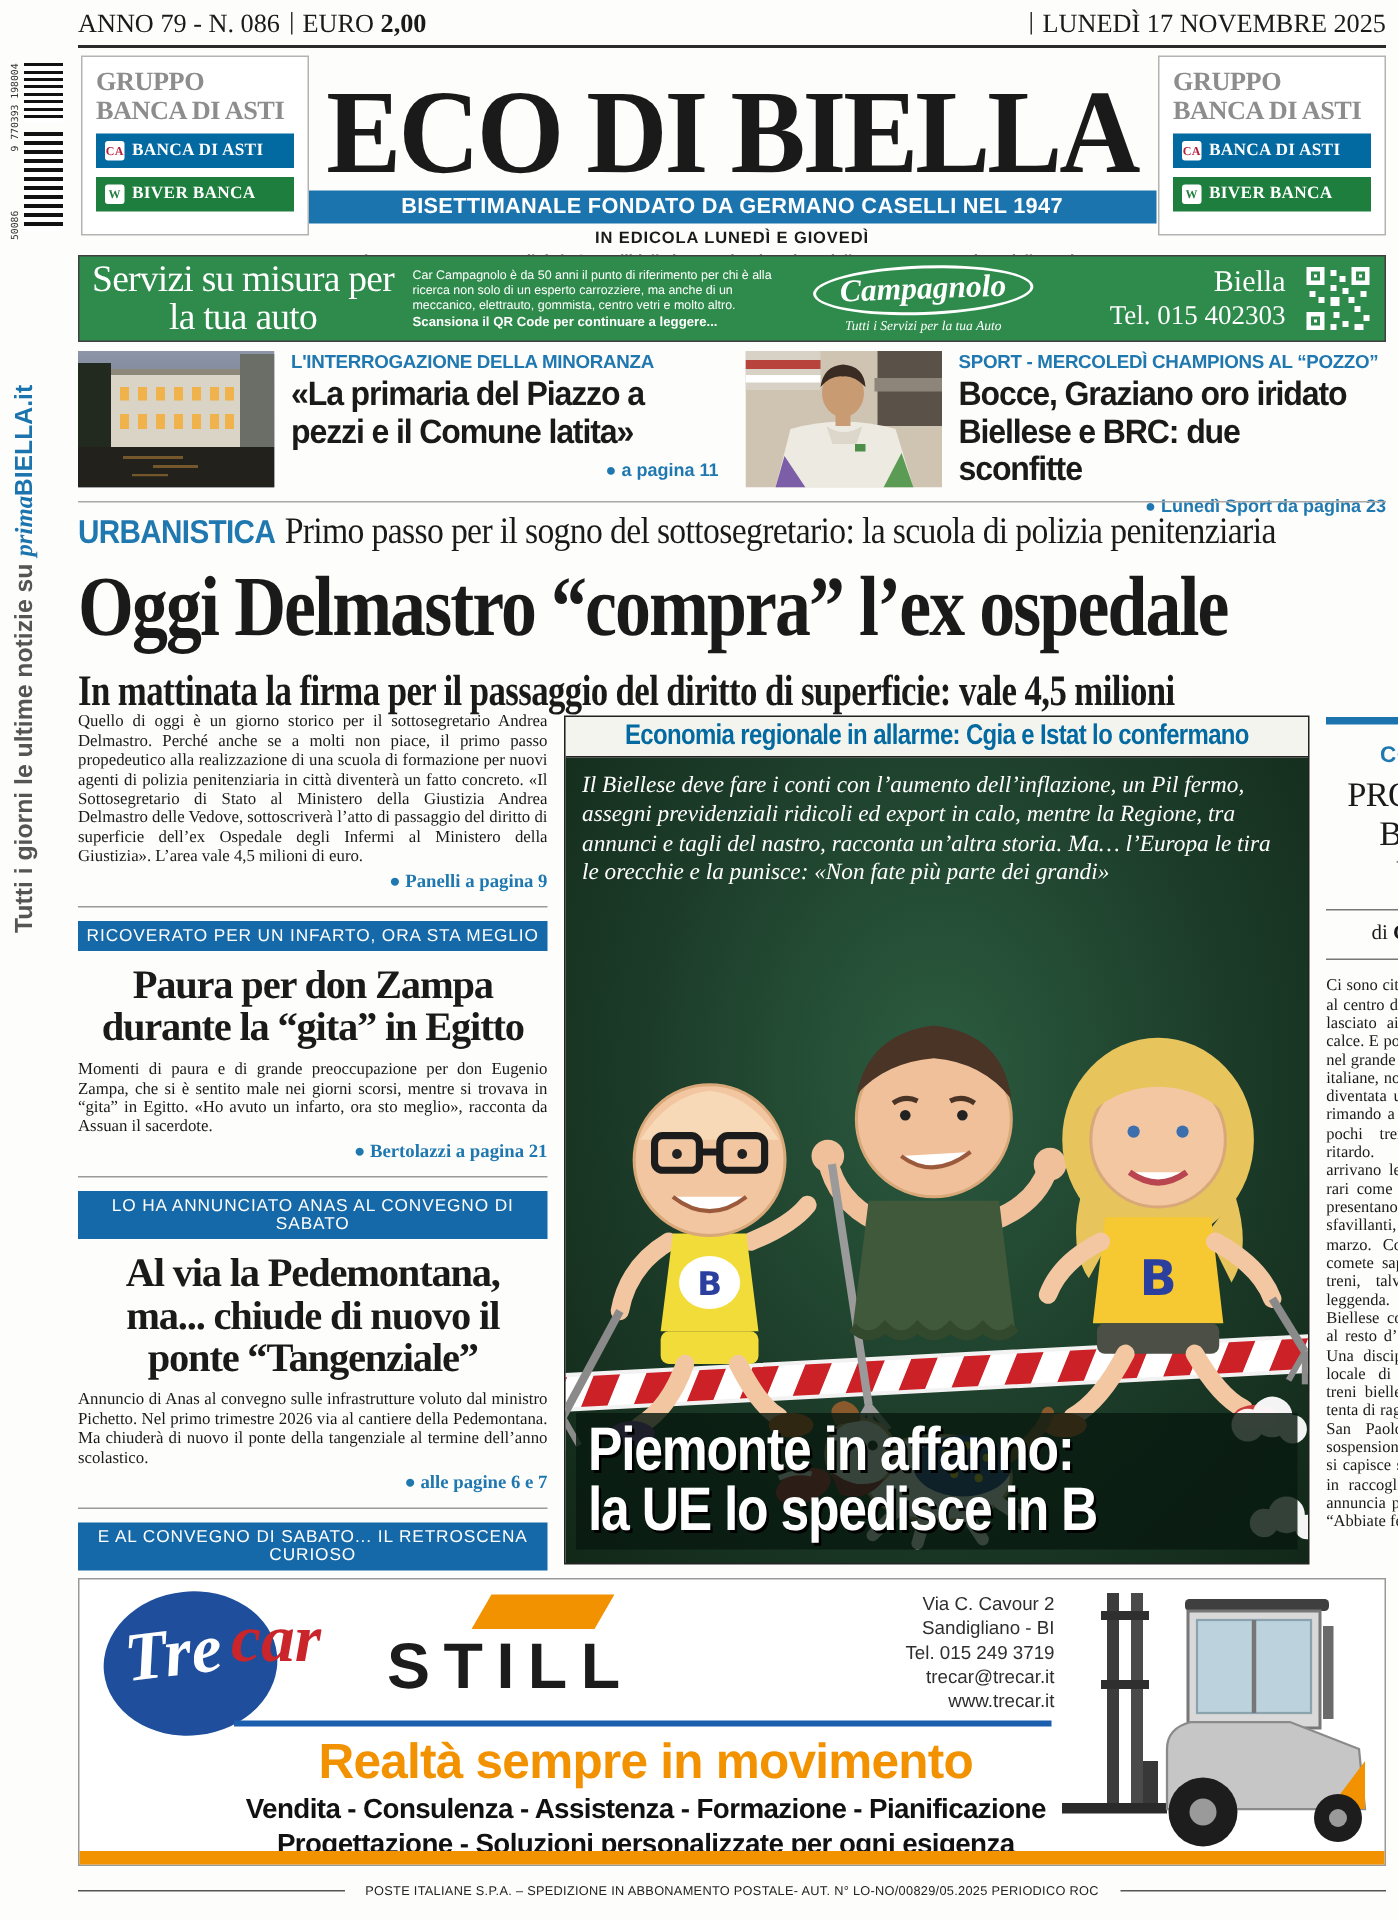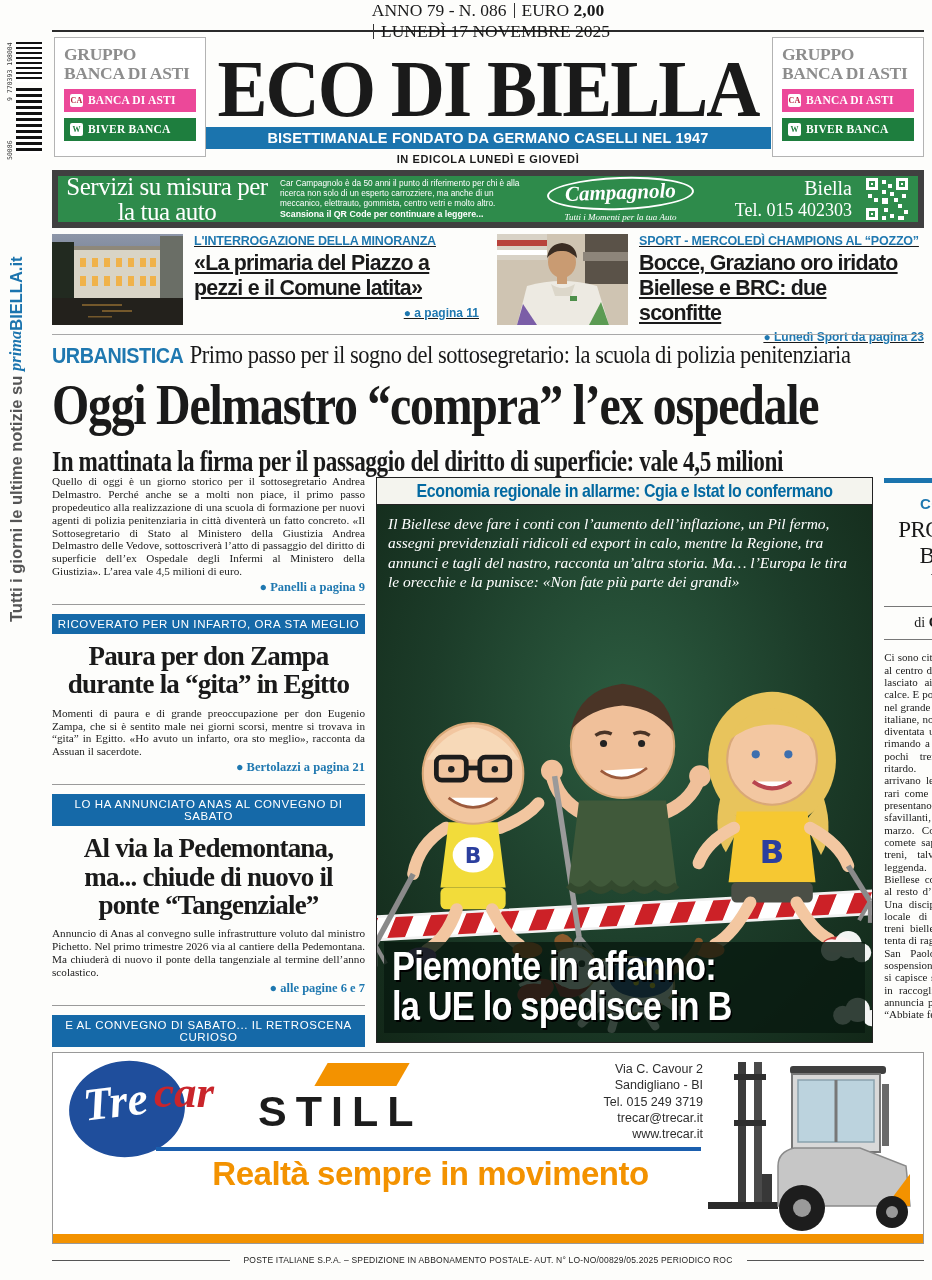--- a/index.html
+++ b/index.html
@@ -1,67 +1,67 @@
 <!DOCTYPE html>
 <html lang="it"><head>
 <meta charset="utf-8">
 <style>
   html,body{margin:0;padding:0;background:#e8e8e6;}
   .page{position:relative;width:932px;height:1280px;background:#fdfdfb;font-family:"Liberation Serif",serif;color:#1a1a1a;overflow:hidden;margin:0 auto;}
 
   
-  .topbar{position:absolute;left:52px;right:8px;top:0;height:30px;border-bottom:2px solid #2b2b2b;display:flex;justify-content:space-between;align-items:center;font-size:17.5px;flex-direction:column;}
+  .topbar{position:absolute;left:52px;right:8px;top:0;height:30px;border-bottom:2px solid #2b2b2b;display:flex;justify-content:space-between;align-items:center;font-size:17.5px;}
   .tb-left b{font-weight:bold;}
   .tb-sep{display:inline-block;margin:0 7px;border-left:1.5px solid #333;height:15px;vertical-align:-2px;}
   .tb-right{display:flex;align-items:center;}
 
   
   .masthead{position:absolute;top:34px;left:52px;right:8px;height:132px;}
   .barcode{position:absolute;left:-46px;top:8px;width:40px;height:118px;display:flex;gap:2px;}
   .bc-nums{writing-mode:vertical-rl;transform:rotate(180deg);font-family:"DejaVu Sans Mono",monospace;font-size:6.5px;color:#333;display:flex;justify-content:space-between;}
   .bc-bars{width:26px;display:flex;flex-direction:column;gap:6px;}
   .bc-seg1{height:40px;background:repeating-linear-gradient(to bottom,#111 0 2px,#fff 2px 5px);}
   .bc-seg2{height:66px;background:repeating-linear-gradient(to bottom,#111 0 3px,#fff 3px 6px);}
   .bankbox{position:absolute;top:3px;width:152px;height:120px;border:1px solid #b3b3b3;background:#fff;padding:7px 9px;box-sizing:border-box;}
   .bankbox.left{left:2px;}
   .bankbox.right{right:0;}
   .bank-group{font-weight:bold;font-size:17.5px;color:#8d8d8d;line-height:1.08;letter-spacing:-0.3px;}
   .badge{margin-top:6px;height:23px;display:flex;align-items:center;gap:5px;padding:0 6px;color:#fff;font-weight:bold;font-size:11.5px;letter-spacing:0.2px;}
-  .badge.red{background:#ec4899;}
+  .badge.red{background:#0369a1;}
   .badge.green{background:#1e7e3e;}
   .bicon{width:13px;height:13px;background:#fff;border-radius:2px;flex:none;display:flex;align-items:center;justify-content:center;font-size:8px;font-weight:bold;}
   .badge.red .bicon{color:#b51f3b;}
   .badge.green .bicon{color:#1e7e3e;}
   .mh-center{margin:16px auto;width:565px;text-align:center;}
   .mh-title{font-size:75px;font-weight:bold;letter-spacing:-2px;line-height:0.98;white-space:nowrap;transform:scaleY(1.06);transform-origin:top center;}
   .mh-band{margin-top:3px;background:#1b74ae;color:#fff;font-family:"Liberation Sans",sans-serif;font-weight:bold;font-size:14.5px;padding:3px 0;letter-spacing:0.2px;}
   .mh-edition{margin-top:4px;font-family:"Liberation Sans",sans-serif;font-weight:bold;font-size:11px;letter-spacing:0.6px;}
   .mh-contacts{margin-top:3px;font-family:"Liberation Sans",sans-serif;font-weight:bold;font-size:10.5px;letter-spacing:-0.1px;}
   .red-dot{color:#c22533;font-size:9px;vertical-align:1px;margin:0 4px;}
 
   
   .side-rail{position:absolute;left:6px;top:162px;height:460px;writing-mode:vertical-rl;transform:rotate(180deg);font-family:"Liberation Sans",sans-serif;font-weight:bold;font-size:16.5px;color:#555;white-space:nowrap;}
   .rail-script{font-family:"Liberation Serif",serif;font-style:italic;color:#1b74ae;margin:0 3px;}
   .rail-bold{color:#1b74ae;}
 
   
-  .green-ad{position:absolute;top:170px;left:52px;right:8px;height:58px;background:#2e8b4b;border:6px solid #404040;box-sizing:border-box;color:#fff;display:flex;align-items:center;}
+  .green-ad{position:absolute;top:170px;left:52px;right:8px;height:58px;background:#2e8b4b;border:1px solid #404040;box-sizing:border-box;color:#fff;display:flex;align-items:center;}
   .ga-headline{width:218px;text-align:center;font-size:25px;line-height:1.02;letter-spacing:-0.5px;}
   .ga-body{width:240px;font-family:"Liberation Sans",sans-serif;font-size:8.3px;line-height:1.2;margin-left:4px;}
   .ga-body-bold{display:block;font-weight:bold;font-size:8.8px;}
   .ga-logo{width:185px;text-align:center;margin-left:8px;}
   .ga-oval{display:inline-block;border:2px solid #fff;border-radius:50%;padding:1px 16px 3px;font-style:italic;font-weight:bold;font-size:21px;transform:rotate(-2deg);}
   .ga-tagline{font-style:italic;font-size:9px;margin-top:2px;}
   .ga-city{margin-left:auto;text-align:right;padding-right:8px;line-height:1.15;}
   .ga-city-name{font-size:20px;}
   .ga-city-tel{font-size:18px;}
   .ga-qr{width:46px;height:46px;margin:0 8px 0 4px;flex:none;}
 
   
-  .teasers{position:absolute;top:234px;left:52px;right:8px;height:95px;display:flex;gap:18px;text-decoration:underline;}
+  .teasers{position:absolute;top:234px;left:52px;right:8px;height:95px;display:flex;gap:18px;}
   .teaser{flex:1;display:flex;gap:11px;}
   .t-thumb{width:131px;height:91px;flex:none;}
   .t-text{flex:1;min-width:0;}
   .t-kicker{color:#1f78b0;font-family:"Liberation Sans",sans-serif;font-weight:bold;font-size:12.5px;letter-spacing:-0.2px;}
   .t-headline{font-family:"Liberation Sans",sans-serif;font-weight:bold;font-size:22.5px;line-height:1.1;letter-spacing:-0.8px;margin-top:3px;transform:scaleX(0.95);transform-origin:left top;}
   .t-ref{color:#1f78b0;font-family:"Liberation Sans",sans-serif;font-weight:bold;font-size:12px;text-align:right;margin-top:5px;}
   .rule-teasers{position:absolute;top:334px;left:52px;right:8px;border-top:1.5px solid #a8a8a8;}
 
   
   .lead{position:absolute;top:341px;left:52px;right:8px;}
@@ -183,21 +183,21 @@
   </div>
 
   <div class="green-ad">
     <div class="ga-headline">Servizi su misura per la tua auto</div>
     <div class="ga-body">
       <span>Car Campagnolo è da 50 anni il punto di riferimento per chi è alla ricerca non solo di un esperto carrozziere, ma anche di un meccanico, elettrauto, gommista, centro vetri e molto altro.</span>
       <span class="ga-body-bold">Scansiona il QR Code per continuare a leggere...</span>
     </div>
     <div class="ga-logo">
       <span class="ga-oval">Campagnolo</span>
-      <div class="ga-tagline">Tutti i Momenti per la tua Auto</div>
+      <div class="ga-tagline">Tutti i Servizi per la tua Auto</div>
     </div>
     <div class="ga-city">
       <div class="ga-city-name">Biella</div>
       <div class="ga-city-tel">Tel. 015 402303</div>
     </div>
     <svg class="ga-qr" viewBox="0 0 46 46">
       <rect x="2" y="2" width="12" height="12" fill="#fff"></rect>
         <rect x="5" y="5" width="6" height="6" fill="#2e8b4b"></rect>
         <rect x="7" y="7" width="2" height="2" fill="#fff"></rect>
       <rect x="32" y="2" width="12" height="12" fill="#fff"></rect>
@@ -514,20 +514,24 @@
       <line x1="128" y1="24" x2="128" y2="86" stroke="#777" stroke-width="3"></line>
       <path d="M70,150 L70,110 Q70,96 86,92 L152,92 L198,110 L202,150 Z" fill="#c6c6c6" stroke="#8a8a8a" stroke-width="1.5"></path>
       <path d="M202,150 L202,118 L178,150 Z" fill="#f39200"></path>
       <rect x="174" y="28" width="7" height="62" fill="#6a6a6a"></rect>
       <circle cx="94" cy="152" r="23" fill="#1d1d1d"></circle>
         <circle cx="94" cy="152" r="9" fill="#9a9a9a"></circle>
       <circle cx="184" cy="156" r="16" fill="#1d1d1d"></circle>
         <circle cx="184" cy="156" r="6" fill="#9a9a9a"></circle>
     </svg>
     <div class="ad-slogan">Realtà sempre in movimento</div>
+    <div class="ad-services">
+      <div>Vendita - Consulenza - Assistenza - Formazione - Pianificazione</div>
+      <div>Progettazione - Soluzioni personalizzate per ogni esigenza</div>
+    </div>
     <div class="ad-orange-bar"></div>
   </div>
 
   <div class="footer">
     <div class="fline"></div>
     <span>POSTE ITALIANE S.P.A. – SPEDIZIONE IN ABBONAMENTO POSTALE- AUT. N° LO-NO/00829/05.2025 PERIODICO ROC</span>
     <div class="fline"></div>
   </div>
 
 </div>

